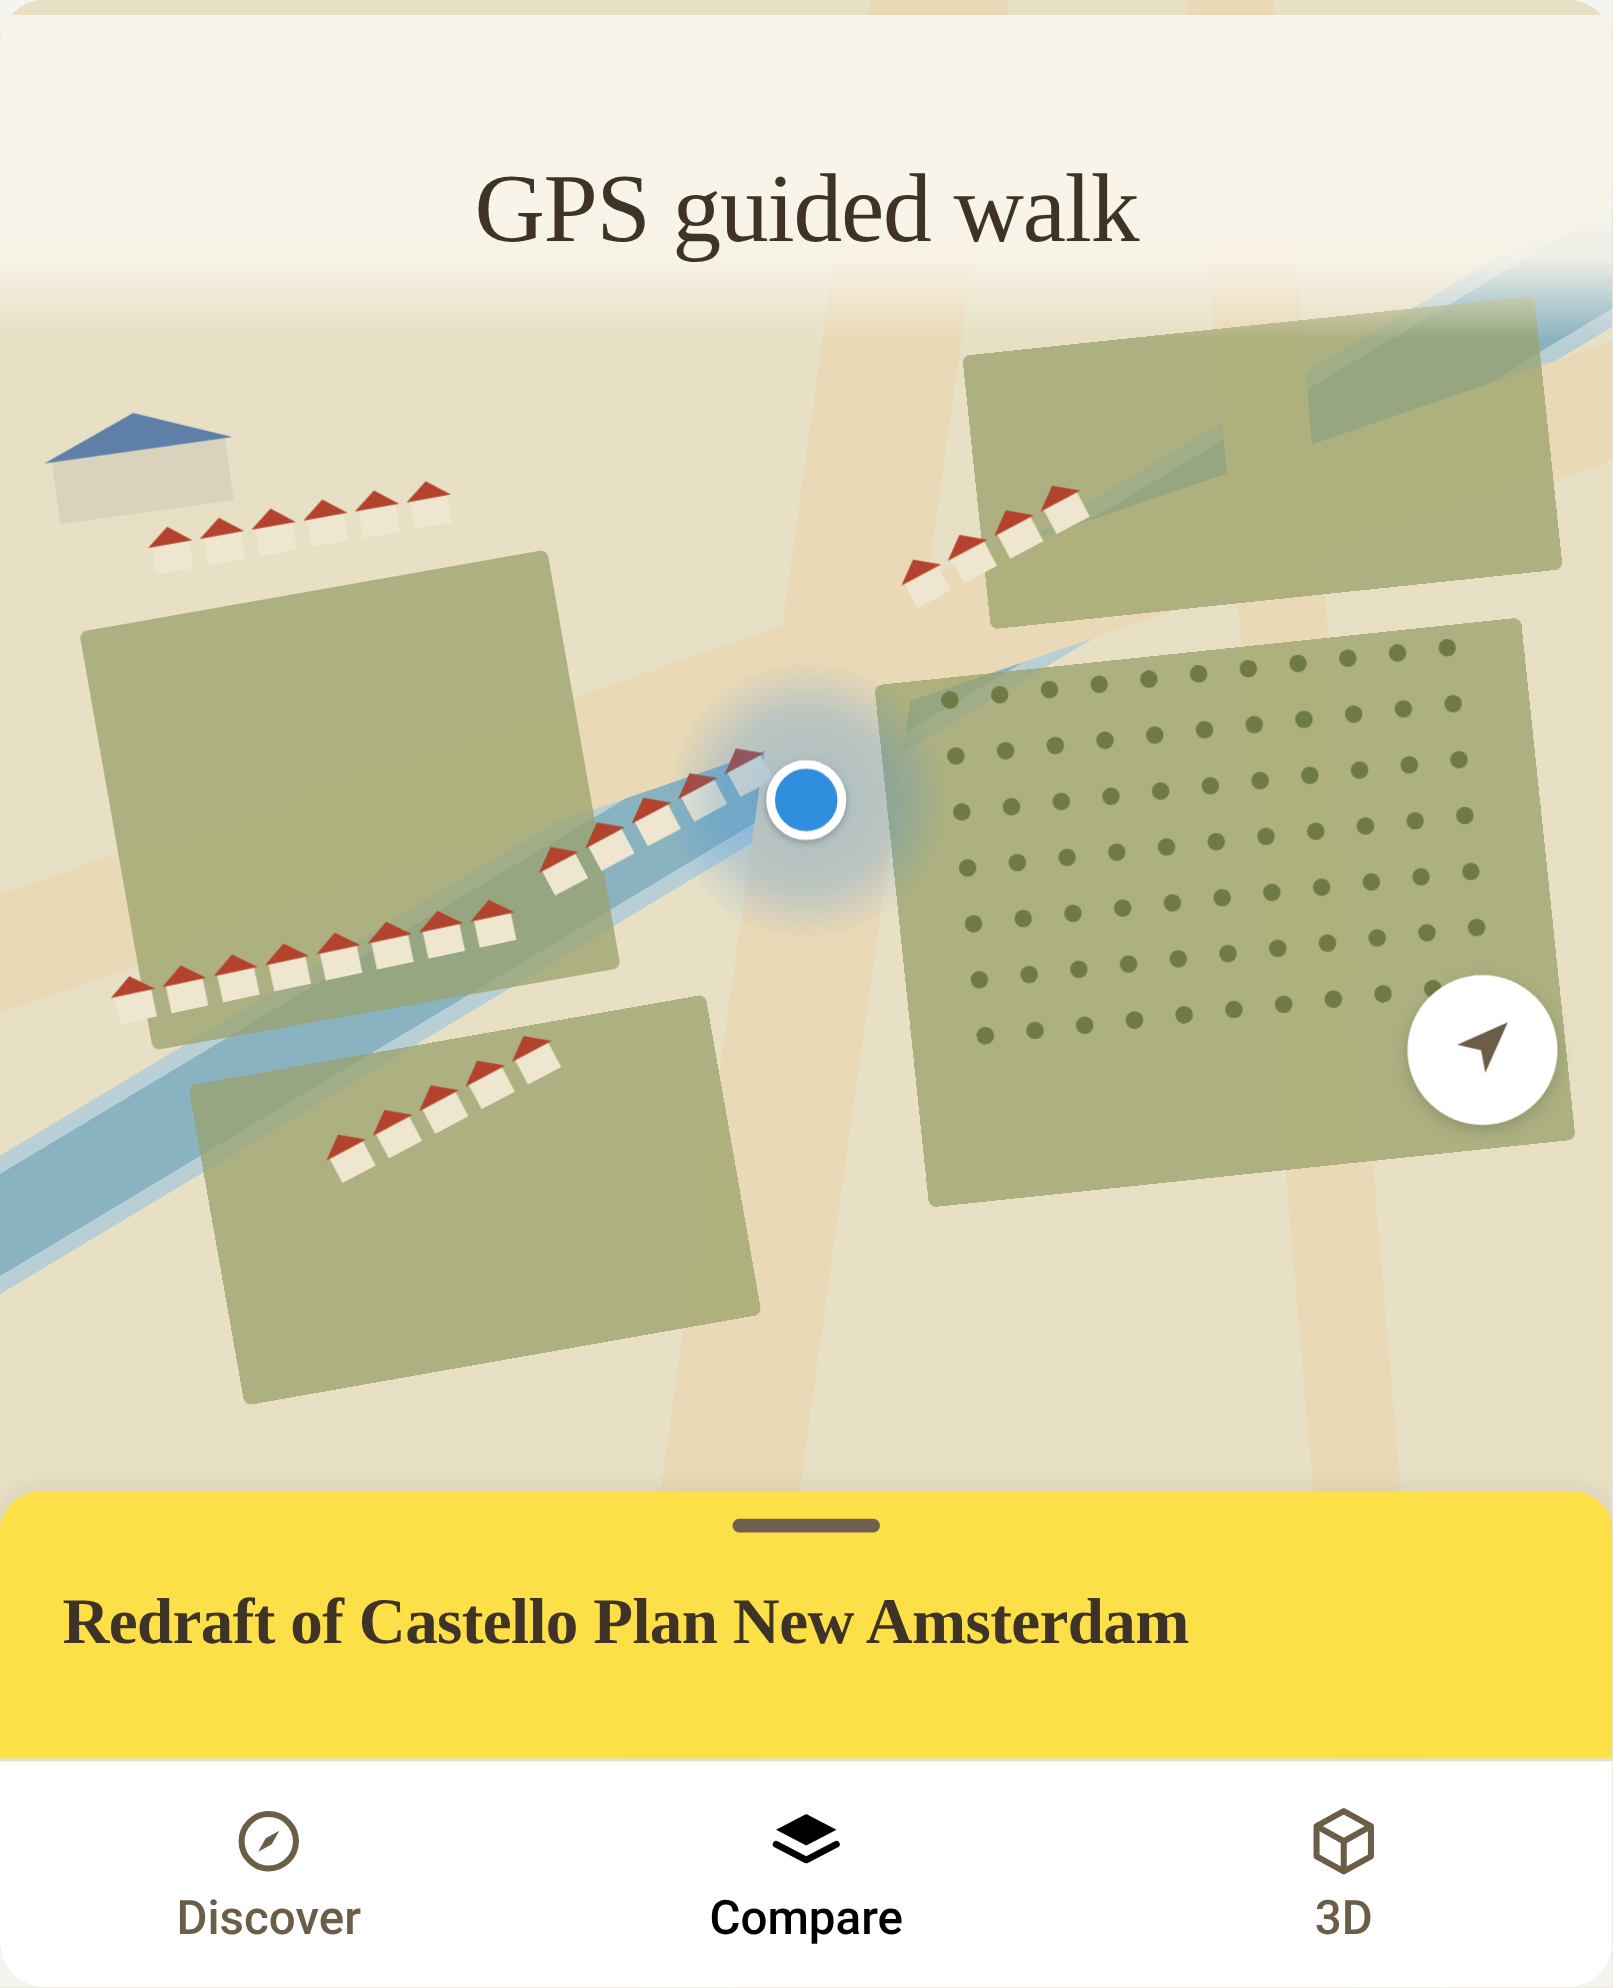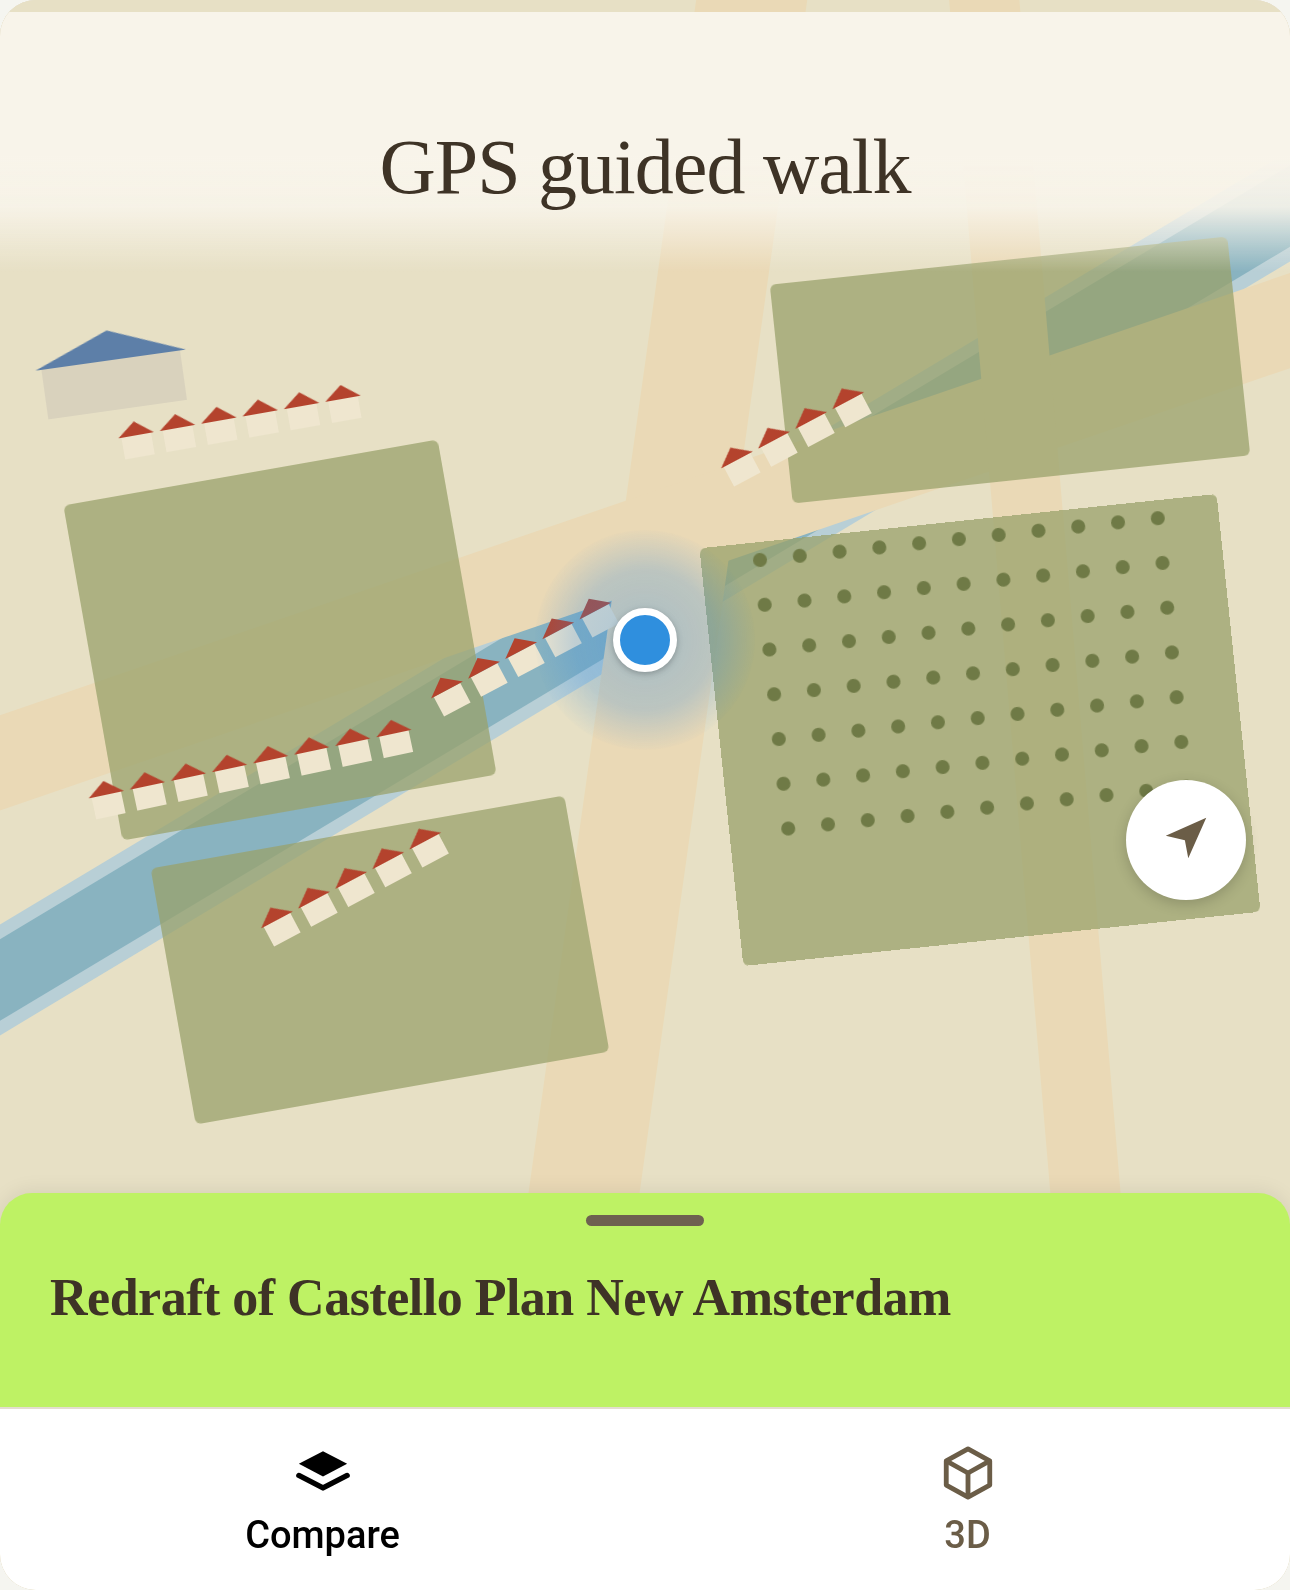--- a/index.html
+++ b/index.html
@@ -82,21 +82,21 @@
     justify-content: center;
     z-index: 30;
     cursor: pointer;
   }
   .locate-btn svg { width: 54px; height: 54px; fill: #6b5d47; }
 
   .sheet {
     position: absolute;
     left: 0; right: 0;
     bottom: 183px;
-    background: #bef264;
+    background: #fde047;
     border-top-left-radius: 32px;
     border-top-right-radius: 32px;
     z-index: 50;
     box-shadow: 0 -2px 20px rgba(0,0,0,0.08);
     padding: 22px 50px 58px 50px;
   }
   .grabber {
     width: 118px; height: 11px;
     background: #6e6150;
     border-radius: 6px;
@@ -357,20 +357,29 @@
   <div class="header">
     <h1>GPS guided walk</h1>
   </div>
 
   <div class="sheet">
     <div class="grabber"></div>
     <div class="sheet-title">Redraft of Castello Plan New Amsterdam</div>
   </div>
 
   <div class="tabbar">
+    <div class="tab">
+      <span class="icon">
+        <svg viewBox="0 0 24 24" fill="none" stroke="currentColor" stroke-width="2">
+          <circle cx="12" cy="12" r="9"></circle>
+          <polygon points="15.5,8.5 13,13 8.5,15.5 11,11" fill="currentColor" stroke="none"></polygon>
+        </svg>
+      </span>
+      <span class="label">Discover</span>
+    </div>
     <div class="tab active">
       <span class="icon">
         <svg viewBox="0 0 24 24">
           <polygon points="12,3 22,8.2 12,13.4 2,8.2" fill="currentColor"></polygon>
           <polyline points="2,13 12,18.2 22,13" fill="none" stroke="currentColor" stroke-width="2.2" stroke-linecap="round" stroke-linejoin="round"></polyline>
         </svg>
       </span>
       <span class="label">Compare</span>
     </div>
     <div class="tab">

